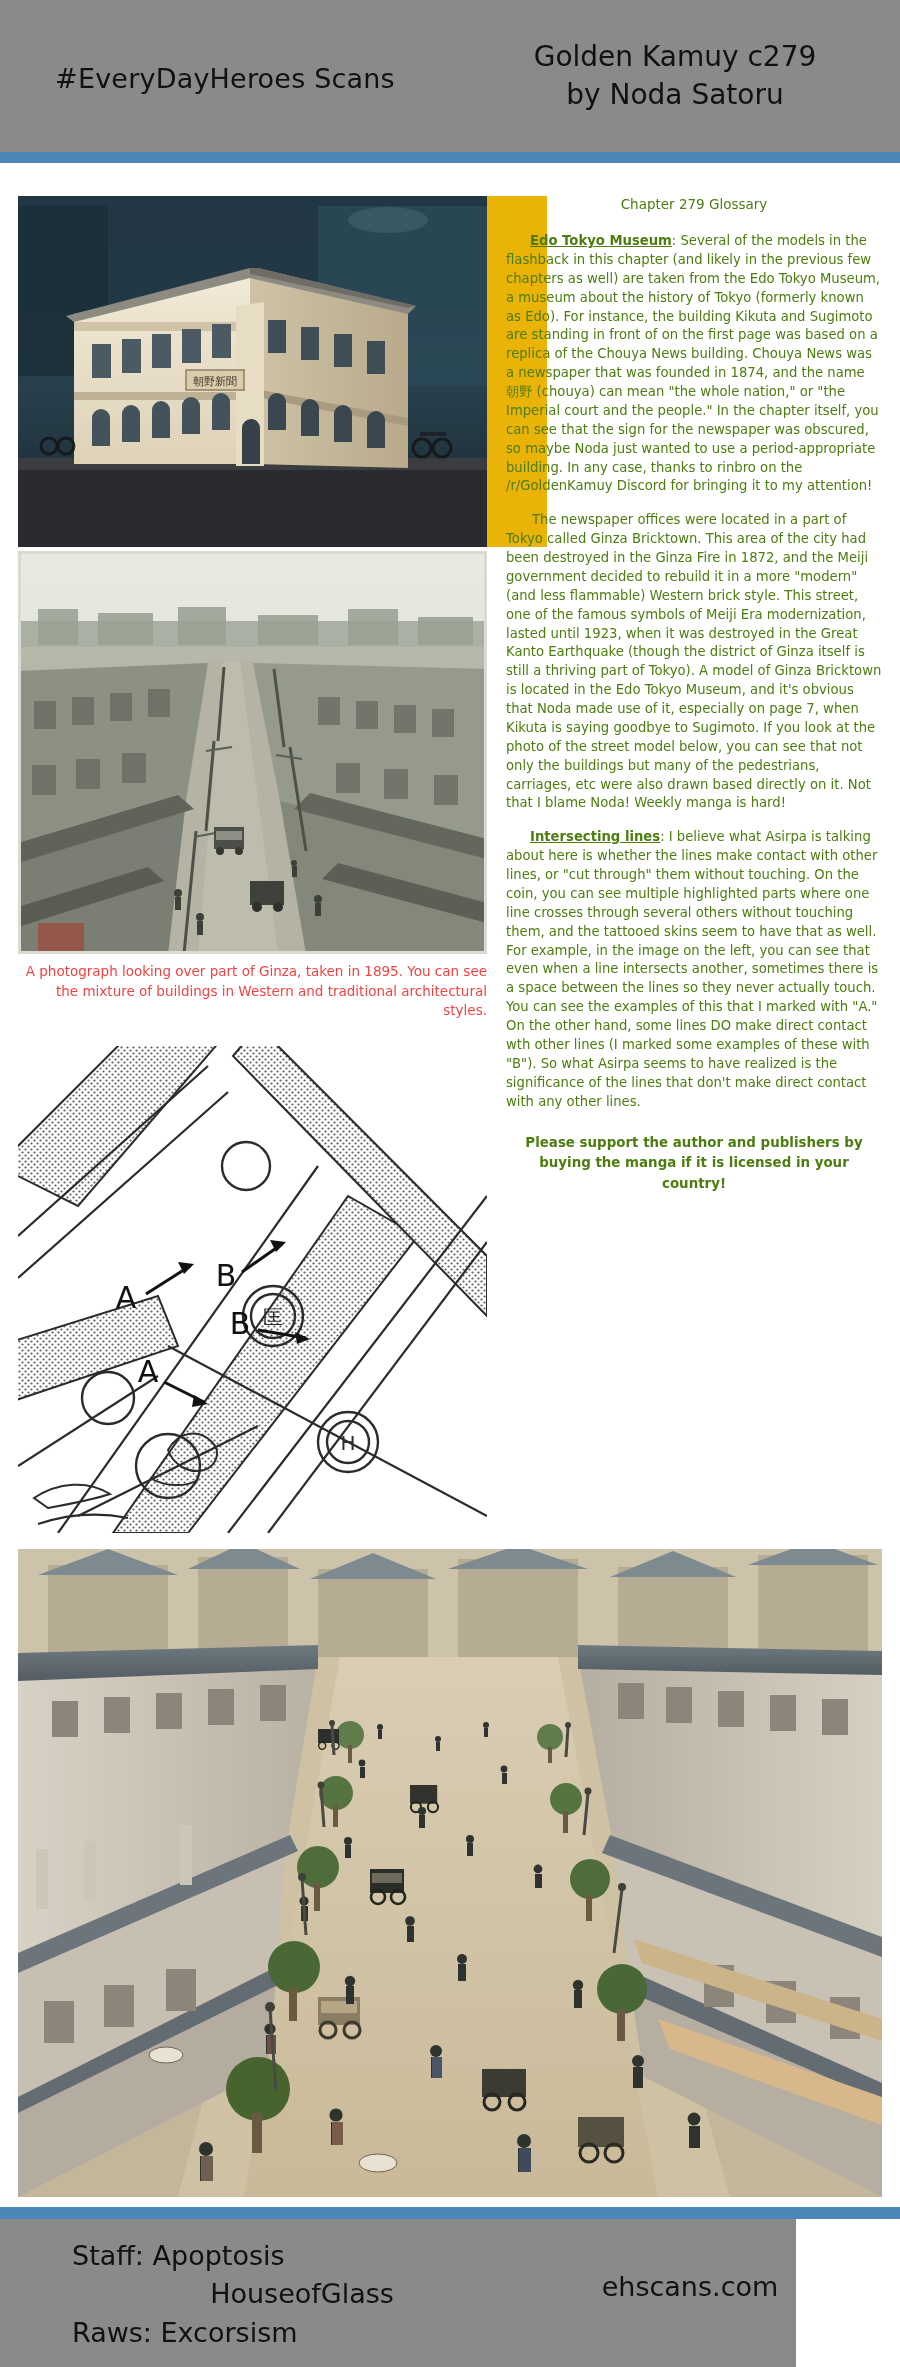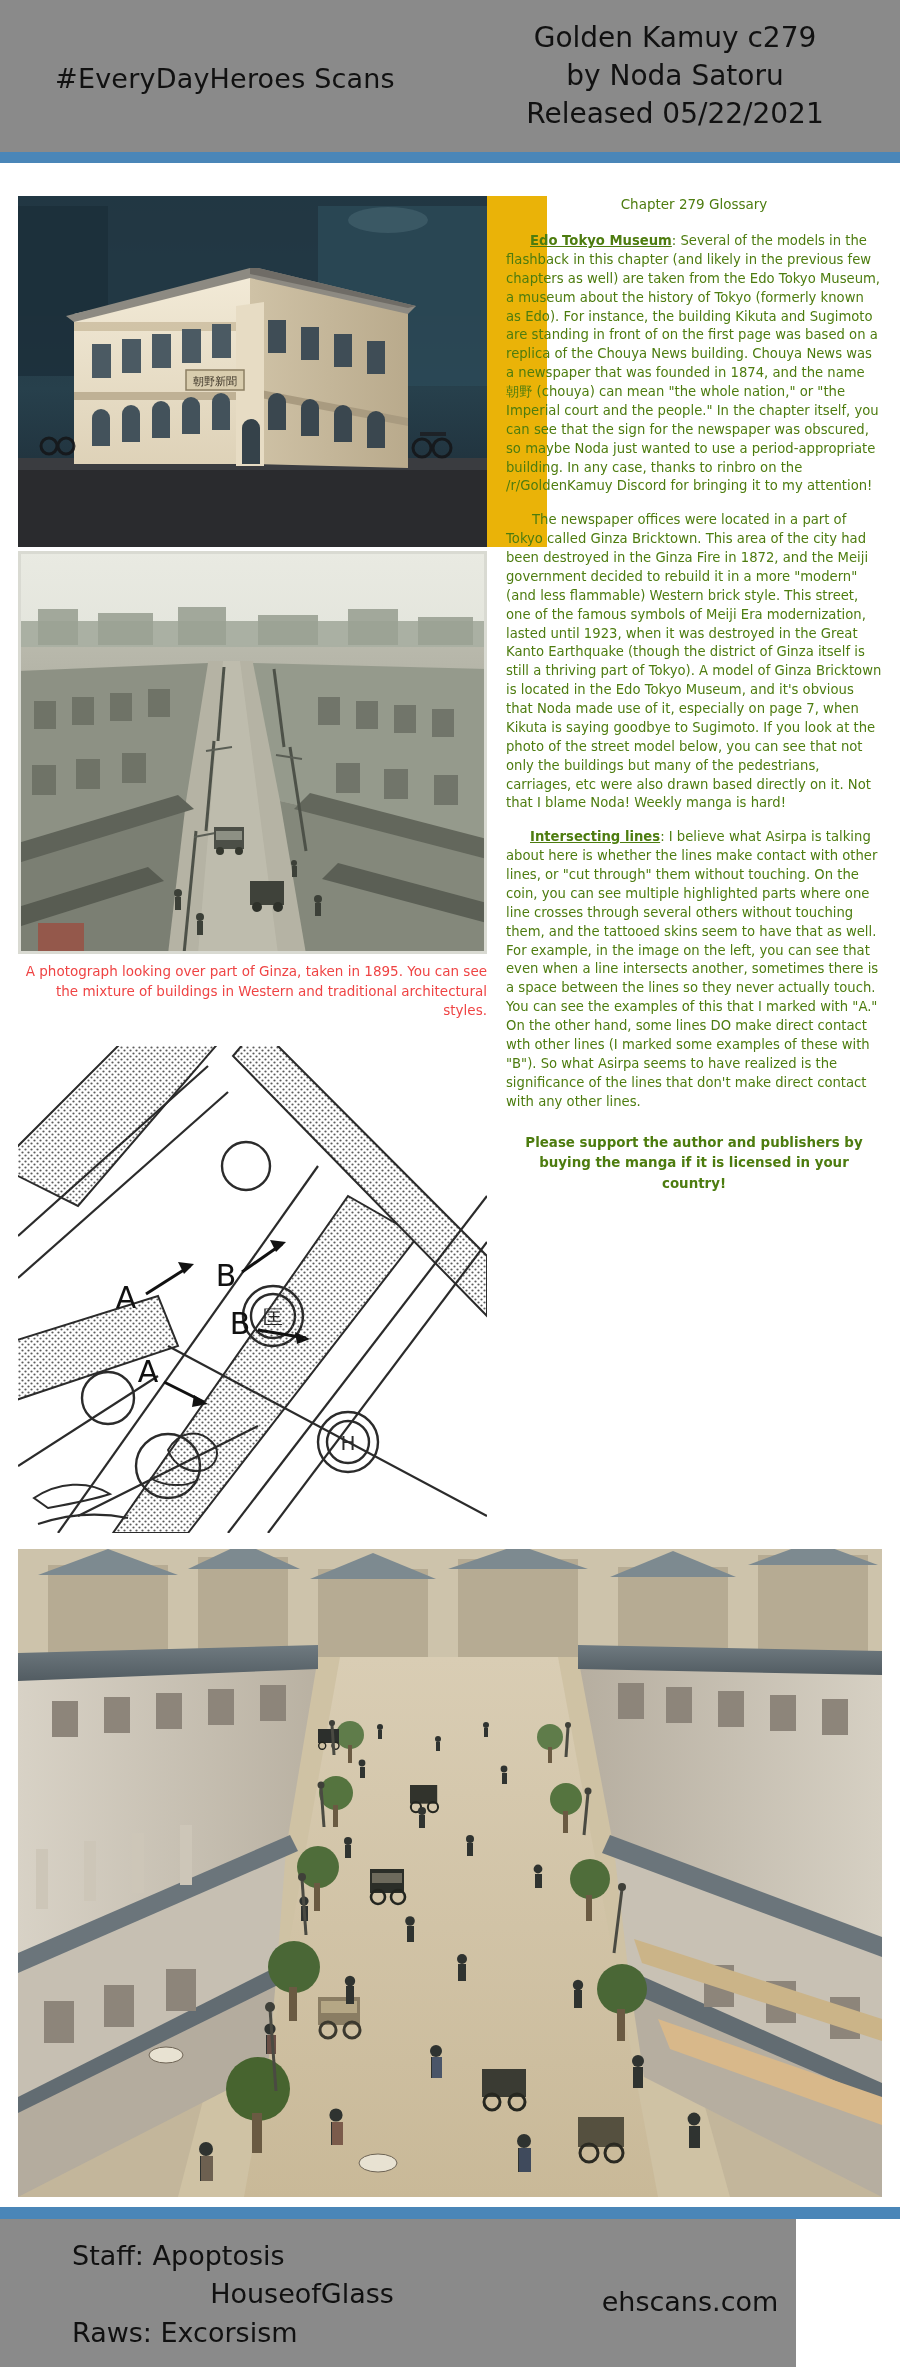--- a/index.html
+++ b/index.html
@@ -153,42 +153,41 @@
     left: 72px; top: 18px;
     width: 420px;
     font-family: "DejaVu Sans", sans-serif;
     font-size: 27px;
     color: #111;
     line-height: 1.42;
   }
   .footer-staff .l2 { padding-left: 40px; text-align: center; }
   .footer-site {
     position: absolute;
-    left: 520px; top: 67px;
+    left: 520px; top: 52px;
     width: 340px;
     text-align: center;
     font-family: "DejaVu Sans", sans-serif;
     font-size: 27px;
     color: #111;
   }
 
   
   svg { display: block; }
 </style>
 </head>
 <body>
 
 <div class="header">
   <div class="header-left">
     <div class="tag">#EveryDayHeroes Scans</div>
   </div>
   <div class="header-right">
     <div>Golden Kamuy c279</div>
     <div>by Noda Satoru</div>
-    <div>Released 05/22/2021</div>
   </div>
 </div>
 <div class="header-rule"></div>
 <div class="header-gap"></div>
 
 <div class="img-building">
   <svg width="469" height="351" viewBox="0 0 469 351">
     <defs>
       <linearGradient id="bgdark" x1="0" y1="0" x2="0" y2="1">
         <stop offset="0" stop-color="#1d2c36"></stop>

